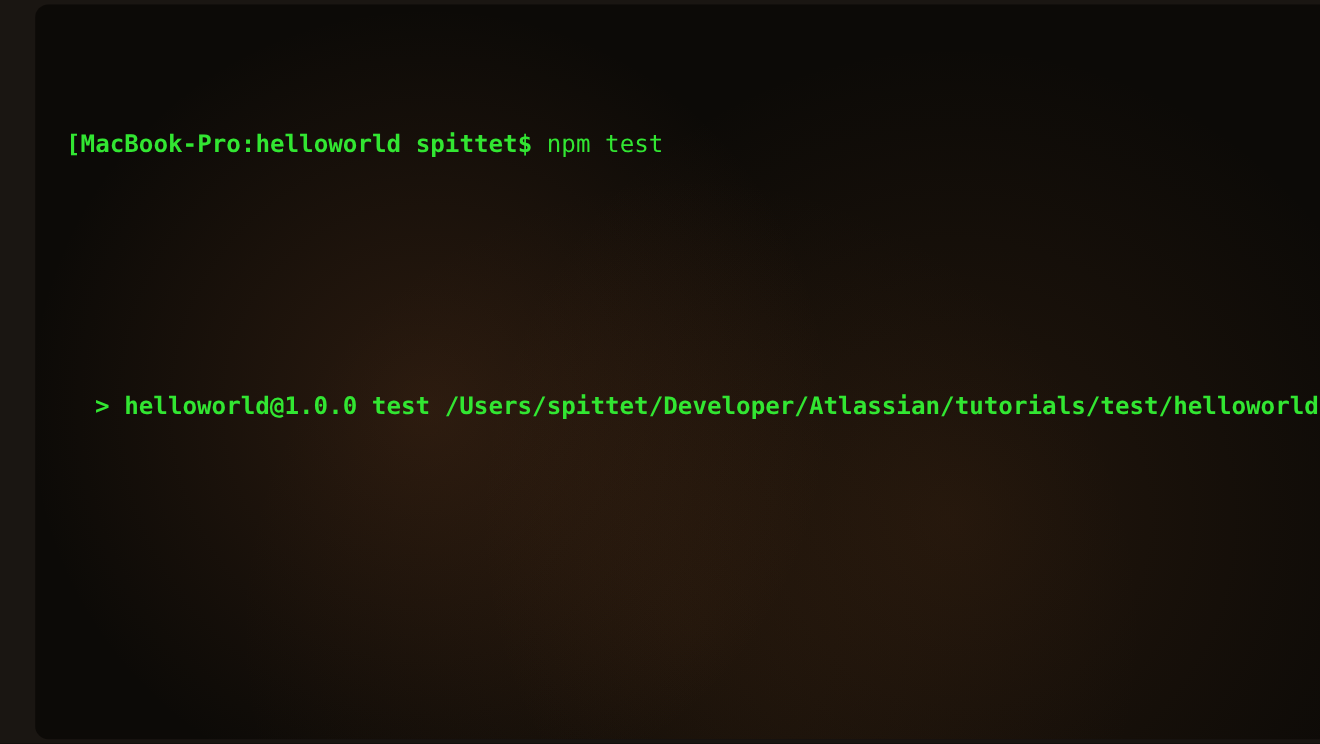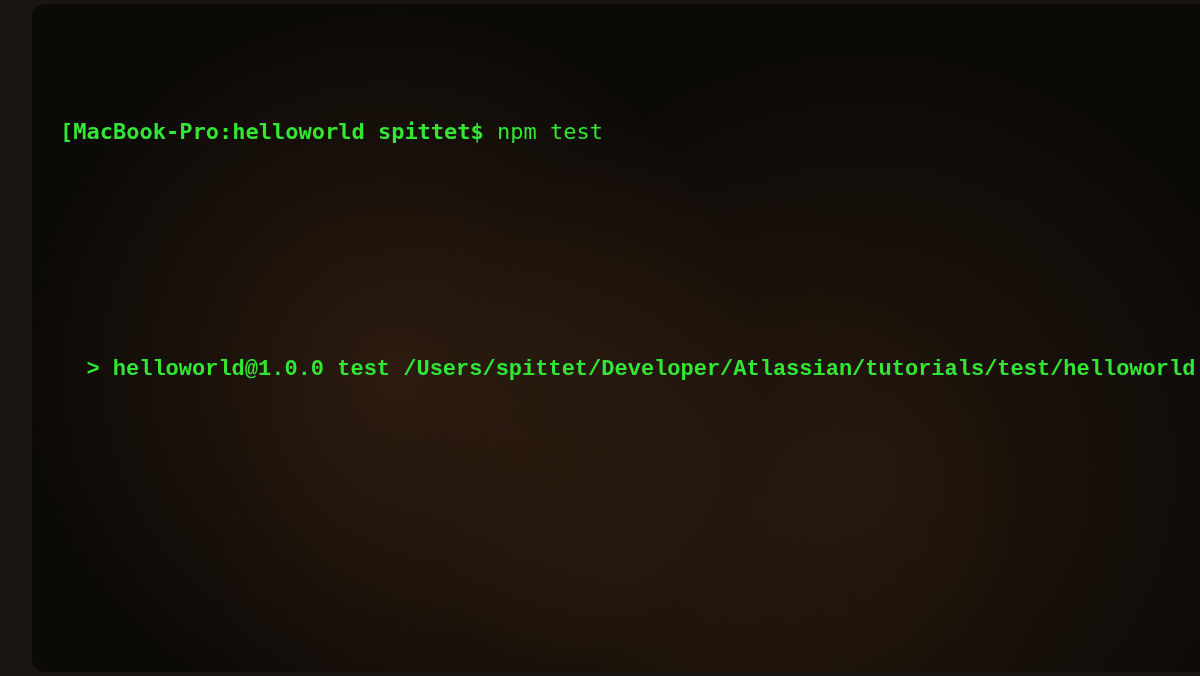--- a/index.html
+++ b/index.html
@@ -48,21 +48,21 @@
     }
     .bold {
       font-weight: bold;
     }
     .line {
       display: block;
     }
     .blank {
       height: 1.35em;
     }
-    .indent-1 { padding-left: 1.2em; font-family: Liberation Mono, monospace; }
+    .indent-1 { padding-left: 1.2em; }
   </style>
 </head>
 <body>
 
 <div class="terminal-window">
   <div class="terminal-content">
 
     <span class="line"><span class="green bold">[</span><span class="green bold">MacBook-Pro:helloworld spittet$ </span><span class="green">npm test</span></span>
 
     <div class="blank"></div>

